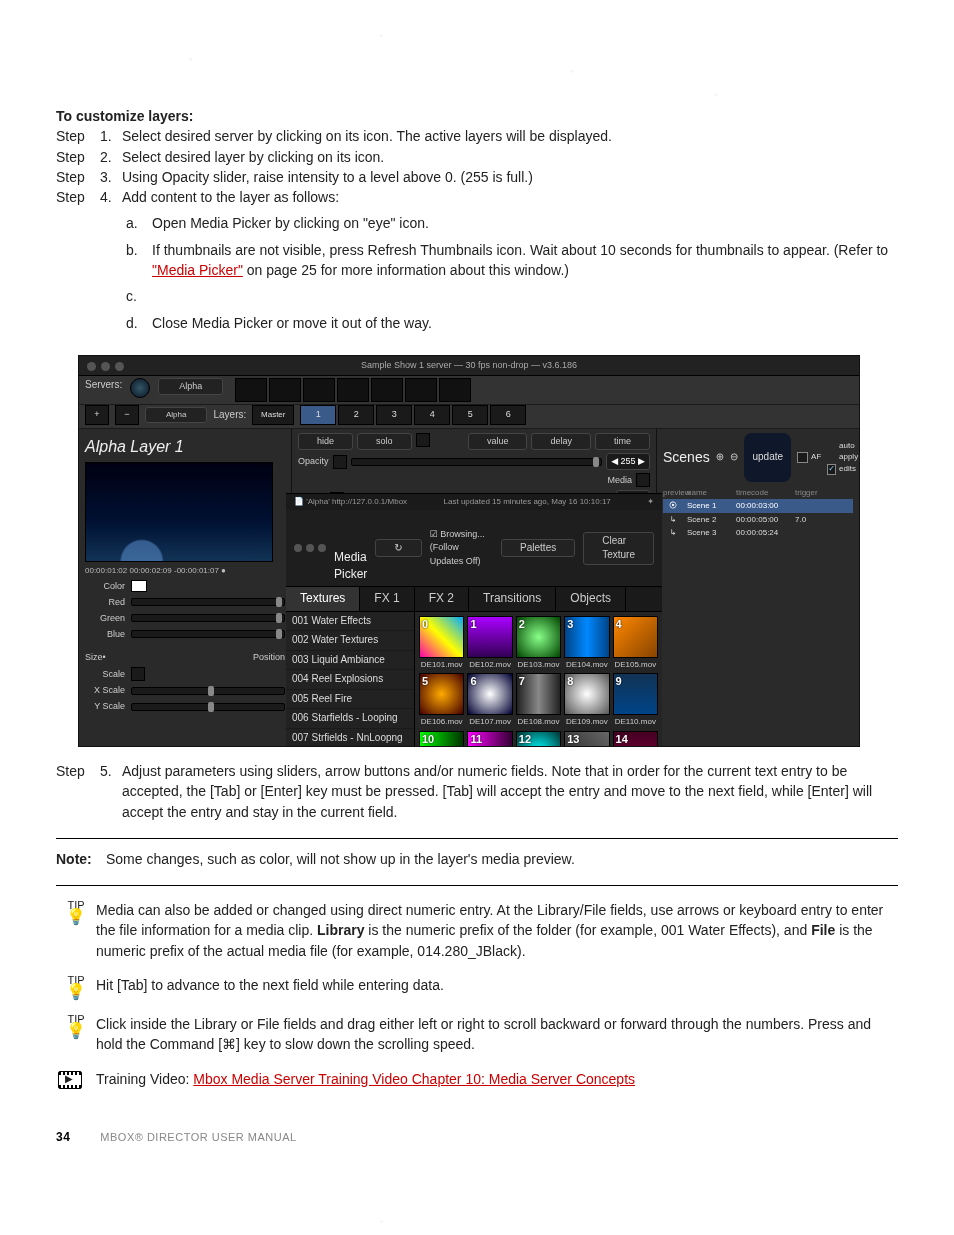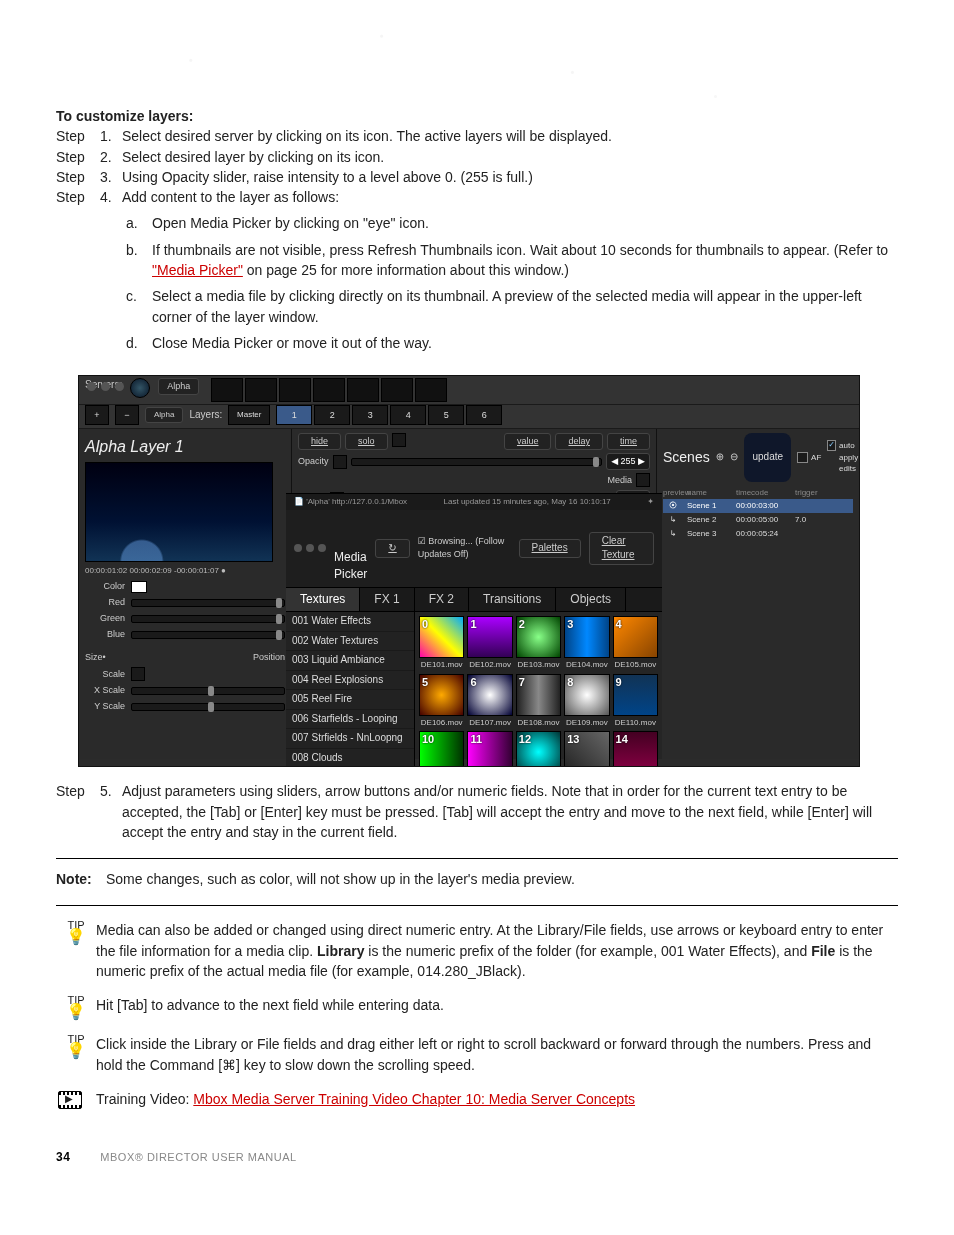--- a/index.html
+++ b/index.html
@@ -50,40 +50,40 @@
     width: 780px; height: 390px; margin:22px 0 14px 22px;
     background:#2b2b2b; color:#ccc; font-size:10px;
     border:1px solid #111; position:relative; overflow:hidden;
     font-family: Arial, sans-serif;
   }
   .traffic { position:absolute; top:6px; left:8px; display:flex; gap:5px; }
   .traffic span{ width:9px;height:9px;border-radius:50%; background:#555; display:inline-block;}
   .titlebar { text-align:center; padding:3px 0; font-size:9px; color:#aaa; background:#222; border-bottom:1px solid #000;}
   .srv-row { display:flex; align-items:flex-start; background:#333; padding:2px 6px; gap:8px; border-bottom:1px solid #1a1a1a;}
   .srv-lbl { color:#ccc; }
-  .chip { background:#222; border:1px solid #444; border-radius:3px; padding:1px 8px; font-size:9px;}
+  .chip { background:#222; border:1px solid #444; border-radius:3px; padding:1px 20px; font-size:9px;}
   .globe { width:18px;height:18px;border-radius:50%; background:radial-gradient(circle,#356 0,#123 80%); border:1px solid #000;}
   .lay-row { display:flex; align-items:center; background:#333; padding:0 6px 3px 6px; gap:6px; border-bottom:1px solid #1a1a1a;}
   .sq { width:22px;height:18px;background:#1a1a1a;border:1px solid #000; font-size:9px; color:#ddd; display:flex;align-items:center;justify-content:center;}
   .thumb-strip { display:flex; gap:2px; margin-left:4px;}
   .thumb-strip .t { width:30px;height:22px;background:#111;border:1px solid #000;}
   .body-row { display:flex; height: calc(100% - 60px);}
   .left-col { width:200px; background:#2a2a2a; border-right:1px solid #111; padding:4px 6px;}
   .layer-title { font-size:16px; color:#eee; font-style:italic; margin:2px 0 4px 0;}
   .preview { width:186px; height:98px; background:linear-gradient(180deg,#001 0,#013 60%,#135 100%); border:1px solid #000; position:relative;}
   .preview::after{ content:""; position:absolute; bottom:0;left:0;right:0;height:30px;
     background:radial-gradient(circle at 30% 100%, rgba(120,180,255,0.4) 0 20px, transparent 22px);}
   .tc { font-size:8px; color:#bbb; margin-top:3px;}
   .lbl-row{ display:flex; align-items:center; margin-top:3px; font-size:9px; gap:6px;}
   .lbl-row .nm{ width:40px; text-align:right; color:#ccc;}
   .slider{ flex:1; height:6px; background:#1a1a1a; border:1px solid #000; border-radius:2px; position:relative;}
   .slider .h{ position:absolute; right:2px; top:-2px; width:6px;height:10px;background:#888;border-radius:2px;}
   .mid-col { flex:1; background:#2a2a2a; padding:4px 6px; border-right:1px solid #111; position:relative;}
   .ctrl-row{ display:flex; gap:4px; align-items:center; font-size:9px; margin-bottom:3px; justify-content:flex-end;}
-  .btn{ background:#222;border:1px solid #444;border-radius:3px;padding:1px 12px;color:#ccc;text-decoration:underline;}
+  .btn{ background:#222;border:1px solid #444;border-radius:3px;padding:1px 18px;color:#ccc;}
   .num-field{ background:#1a1a1a;border:1px solid #444;padding:1px 4px;border-radius:3px; color:#fff;}
   .mp-window{ position:absolute; left:-6px; right:-6px; top:64px; bottom:0; background:#252525; border-top:1px solid #000;}
   .mp-title{ background:#1e1e1e; padding:3px 8px; display:flex; align-items:center; gap:8px; border-bottom:1px solid #000;}
   .mp-title .dots{ display:flex; gap:4px;}
   .mp-title .dots span{width:8px;height:8px;border-radius:50%;background:#555;}
   .mp-title .nm{ font-size:12px; color:#eee; flex:1;margin-top:36px;}
   .mp-tabs{ display:flex; background:#1a1a1a; border-bottom:1px solid #000;}
   .mp-tabs .tab{ padding:3px 14px; font-size:12px; color:#ccc; border-right:1px solid #000;}
   .mp-tabs .tab.on{ background:#333; color:#fff;}
   .mp-body{ display:flex; height:calc(100% - 44px);}
@@ -92,21 +92,21 @@
   .mp-list .it.sel{ background:#3a5a8a; color:#fff;}
   .mp-grid{ flex:1; padding:4px; display:grid; grid-template-columns:repeat(5,1fr); gap:3px; align-content:start;}
   .mp-cell{ position:relative;}
   .mp-cell .im{ height:40px; border:1px solid #000;}
   .mp-cell .n{ position:absolute; top:1px; left:3px; color:#fff; font-weight:bold; font-size:11px; text-shadow:0 0 2px #000;}
   .mp-cell .cap{ font-size:8px; color:#ccc; text-align:center; margin-top:1px;}
   .right-col{ width:190px; background:#2a2a2a; padding:4px 6px;}
   .sc-head{ display:flex; align-items:center; gap:6px; margin-bottom:4px;}
   .sc-head .ttl{ font-size:14px; color:#eee;}
   .pill{ background:#0f172a;border-radius:8px;padding:17px 8px;font-size:10px;color:#ddd;}
-  .chk{ font-size:8px; color:#ddd; display:flex; align-items:flex-start; gap:3px;}
+  .chk{ font-size:8px; color:#ddd; display:flex; align-items:flex-end; gap:3px;}
   .chk .box{ width:9px;height:9px;border:1px solid #888;background:#1a1a1a;}
   .chk .box.on::after{content:"✓";font-size:8px;color:#8cf;position:relative;top:-2px;left:0;}
   .sc-tbl{ font-size:8px; width:100%;}
   .sc-tbl .hd{ color:#888; display:flex; gap:4px; padding:1px 0;}
   .sc-tbl .row{ display:flex; gap:4px; padding:1px 0; color:#ddd;}
   .sc-tbl .row.sel{ background:#3a5a8a; color:#fff;}
   .sc-tbl .c1{width:20px;text-align:center;} .sc-tbl .c2{width:45px;} .sc-tbl .c3{width:55px;} .sc-tbl .c4{flex:1;}
 
   .redline { position:absolute; width:1px; background:#cc0000; }
 </style>
@@ -144,38 +144,38 @@
     <span class="sub-txt">Open Media Picker by clicking on "eye" icon.</span>
     </div>
     <div class="sub-row">
       <span class="sub-pad"></span>
       <span class="sub-lbl">b.</span>
     <span class="sub-txt">If thumbnails are not visible, press Refresh Thumbnails icon. Wait about 10 seconds for thumbnails to appear. (Refer to <a href="#" class="link">"Media Picker"</a> on page 25 for more information about this window.)</span>
     </div>
     <div class="sub-row">
       <span class="sub-pad"></span>
       <span class="sub-lbl">c.</span>
-    <span class="sub-txt">Select a media file by clicking directly on its thumbnail. A preview of the selected media will appear in the upper-left corner of the layer window.</span>
     </div>
     <div class="sub-row">
       <span class="sub-pad"></span>
       <span class="sub-lbl">d.</span>
     <span class="sub-txt">Close Media Picker or move it out of the way.</span>
     </div>
   </div>
 
 <div class="shot">
   <div class="redline" style="left:310px; top:-18px; height:18px;"></div>
   <div class="redline" style="left:686px; top:-18px; height:18px;"></div>
 
   <div class="traffic">
       <span></span>
       <span></span>
       <span></span>
     </div>
+  <div class="titlebar">Sample Show 1 server  —  30 fps non-drop  —  v3.6.186</div>
 
   <div class="srv-row">
     <span class="srv-lbl">Servers:</span>
     <span class="globe"></span>
     <span class="chip">Alpha</span>
     <div class="thumb-strip">
       <div class="t"></div>
         <div class="t"></div>
         <div class="t"></div>
         <div class="t"></div>

